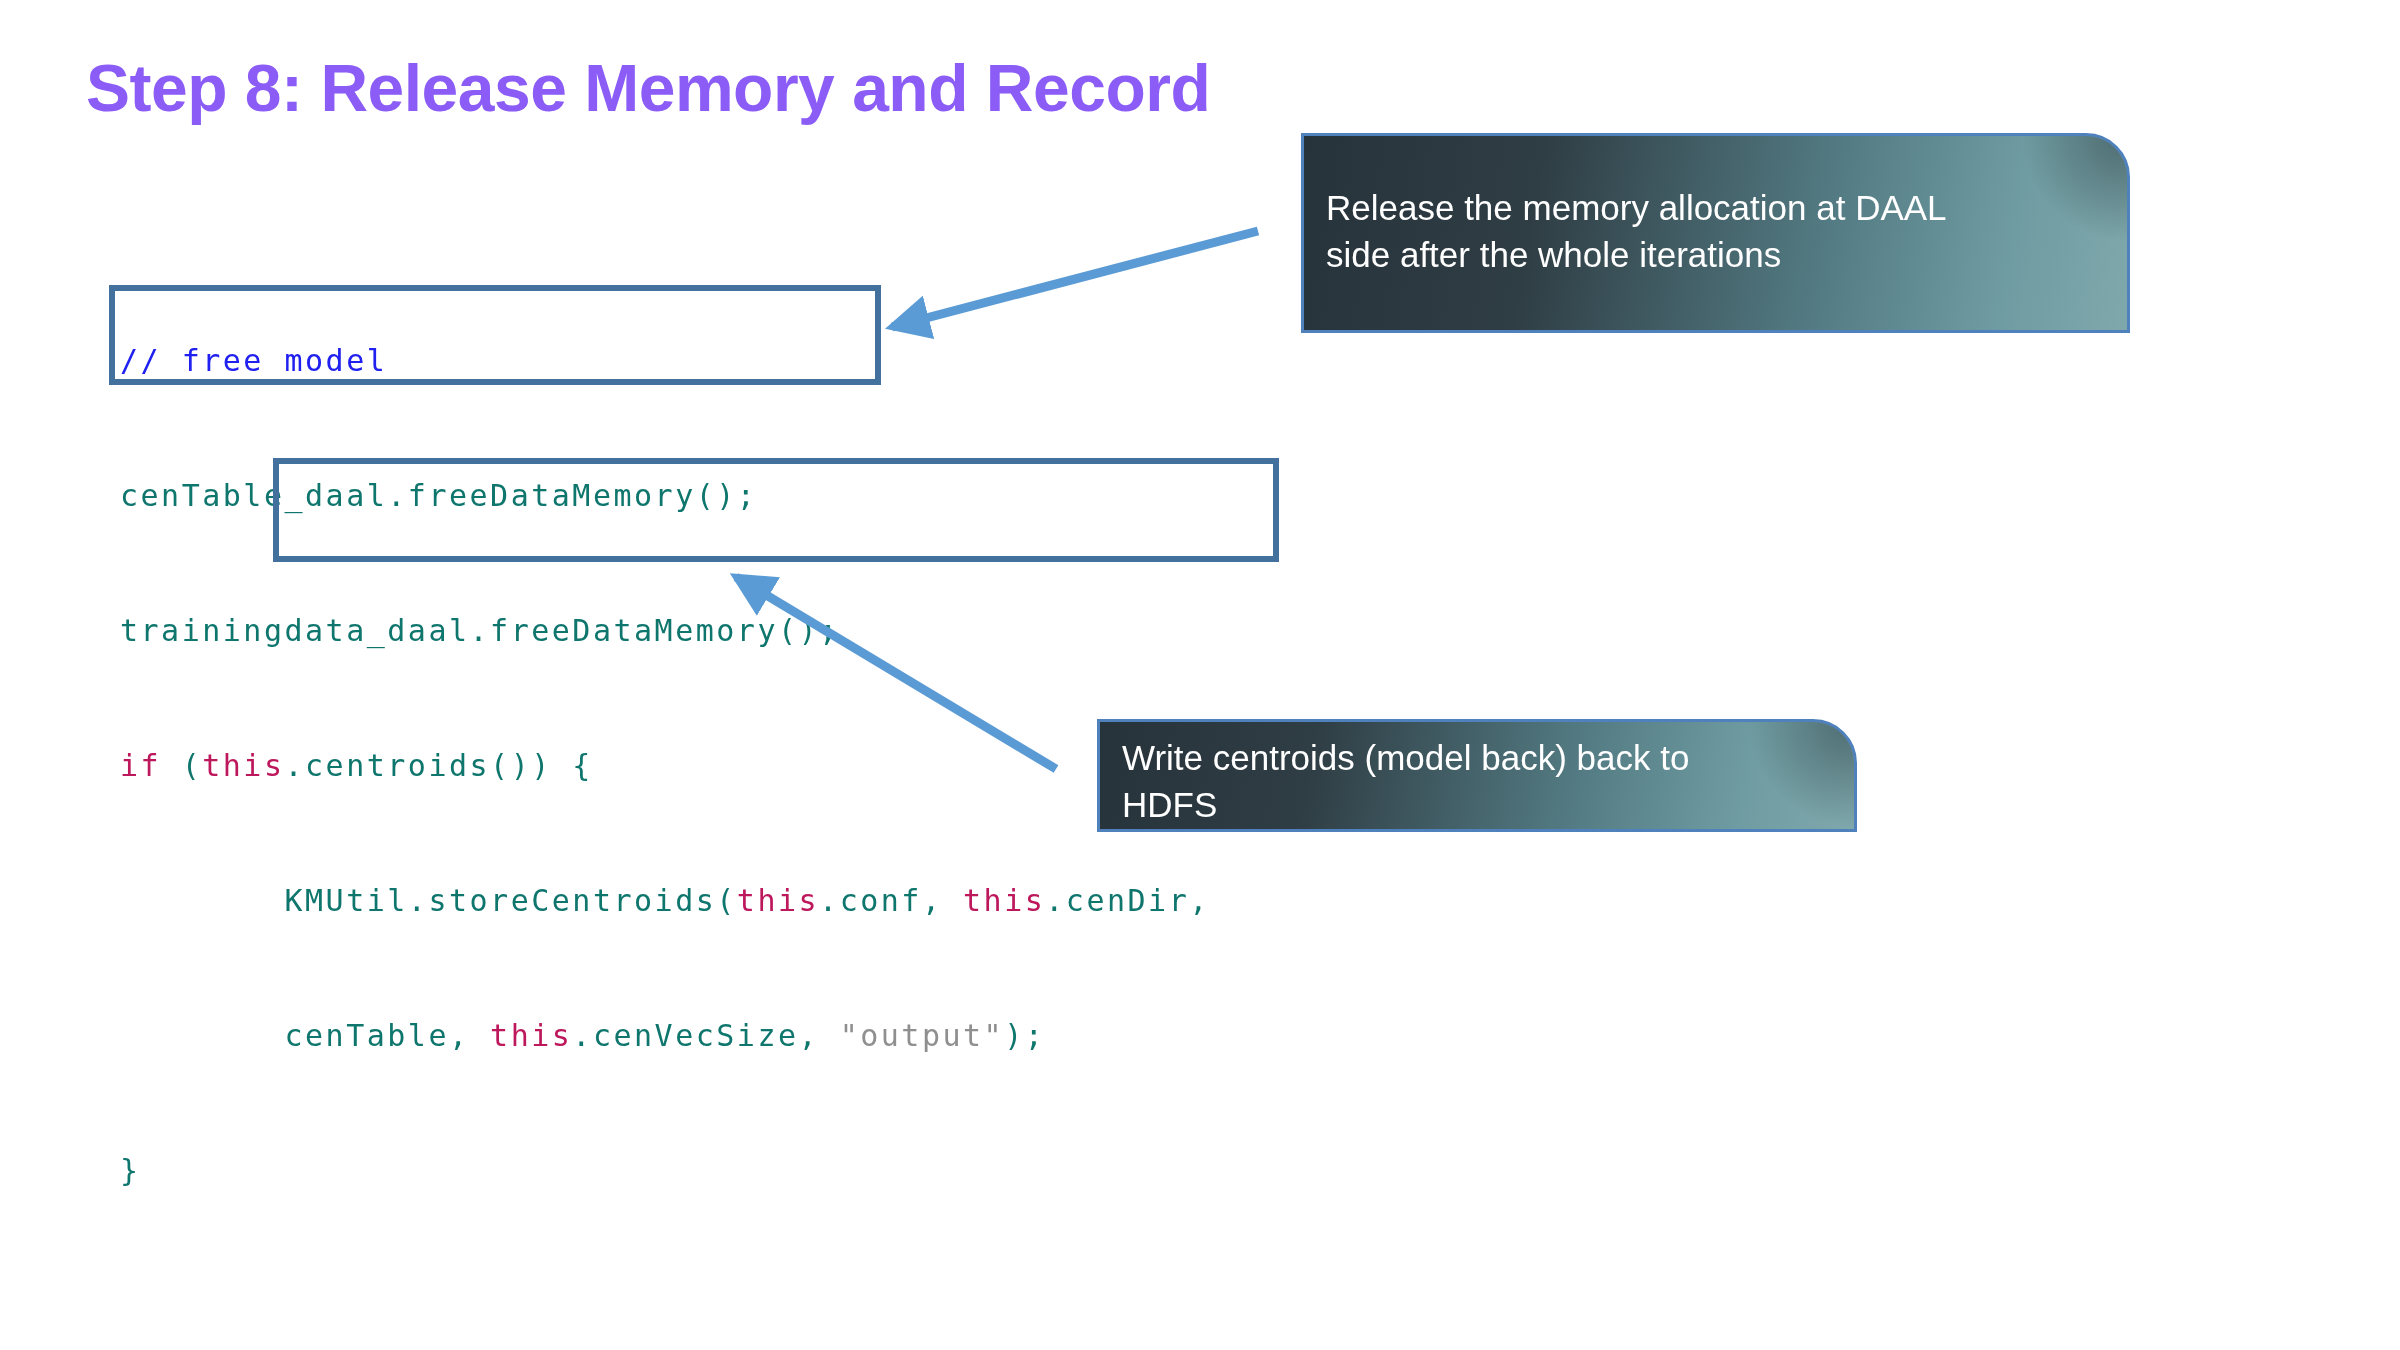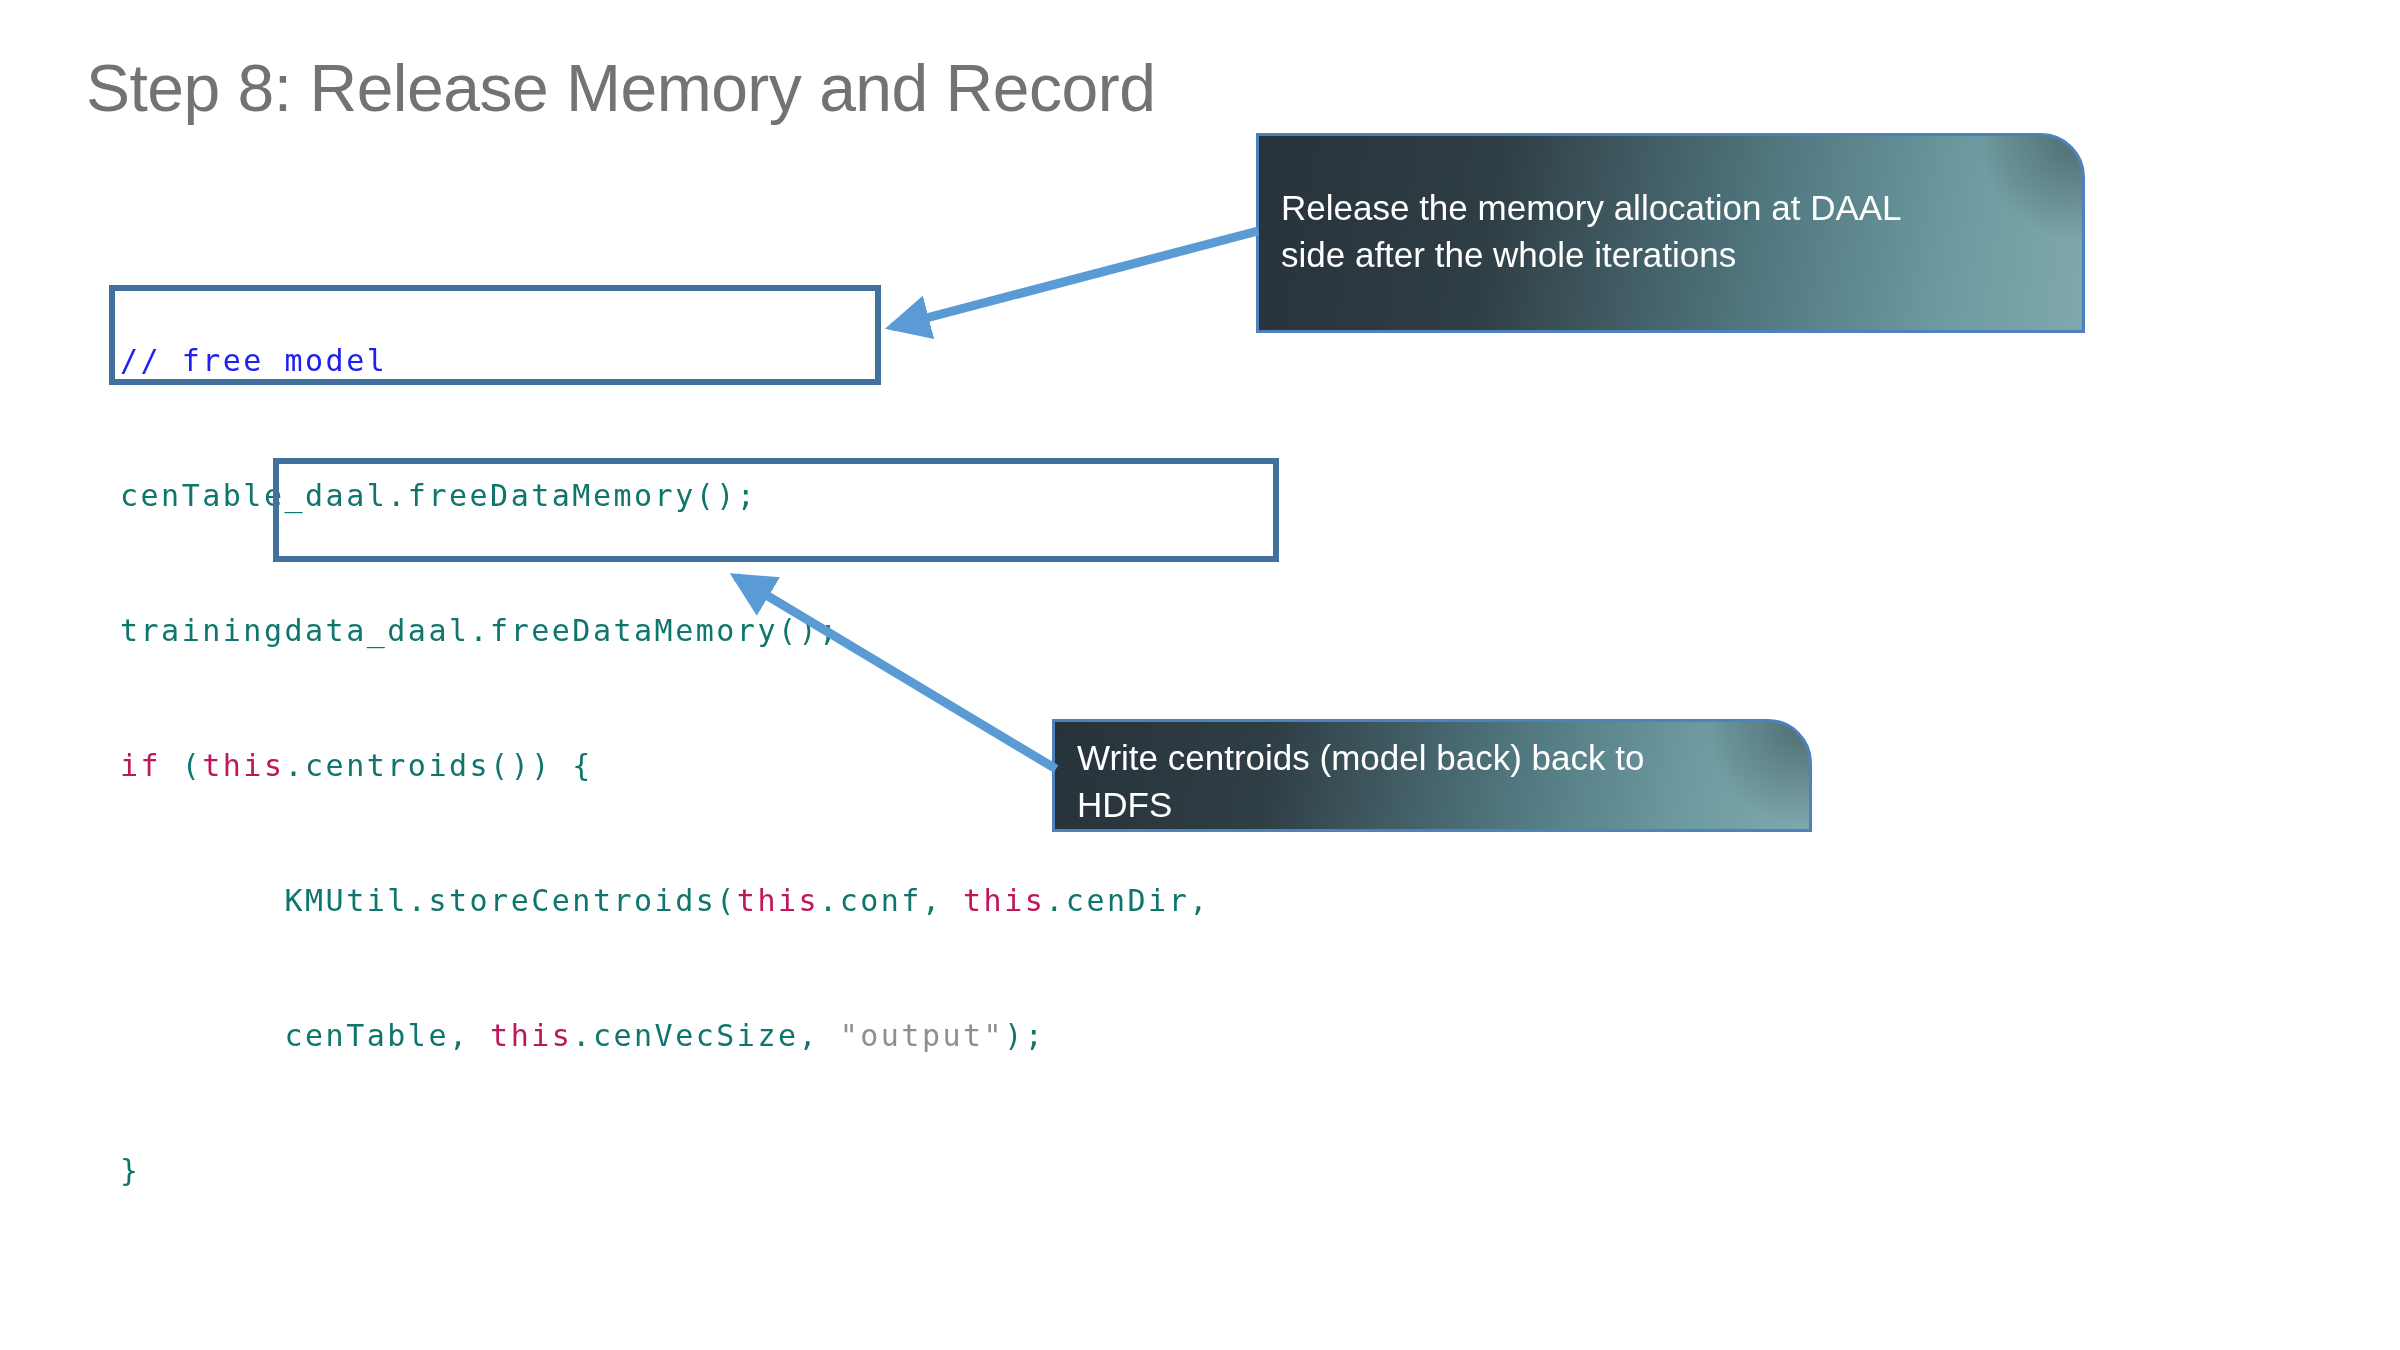--- a/index.html
+++ b/index.html
@@ -10,23 +10,23 @@
     background:#ffffff;
     overflow:hidden;
     font-family:"Liberation Sans", sans-serif;
   }
   .title{
     position:absolute;
     left:86px;
     top:50px;
     margin:0;
     font-size:66px;
-    font-weight:400;
+    font-weight:700;
     letter-spacing:-0.5px;
-    color:#737373;
+    color:#8b5cf6;
     font-family:"Liberation Sans", sans-serif;
   }
   .code{
     position:absolute;
     left:120px;
     top:248px;
     font-family:"DejaVu Sans Mono", monospace;
     font-size:30px;
     line-height:45px;
     letter-spacing:2.5px;
@@ -50,20 +50,21 @@
     position:absolute;
     box-sizing:border-box;
     border:3px solid #4f81bd;
     border-radius:0 44px 0 0;
     background:linear-gradient(100deg,#27333a 0%,#2f3d44 28%,#527981 62%,#6f9ca2 85%,#7fa8ac 100%);
     color:#ffffff;
     font-size:35px;
     line-height:47px;
     white-space:pre-line;
     overflow:hidden;
+    margin-left:45px;
   }
   .callout::after{ 
     content:"";
     position:absolute;
     top:0;right:0;
     width:120px;height:120px;
     background:radial-gradient(circle at 100% 0%, rgba(20,35,40,0.45) 0%, rgba(20,35,40,0.18) 38%, rgba(20,35,40,0) 62%);
     pointer-events:none;
   }
   .callout.c1{left:1256px;top:133px;width:829px;height:200px;padding:48px 30px 0 22px;}

